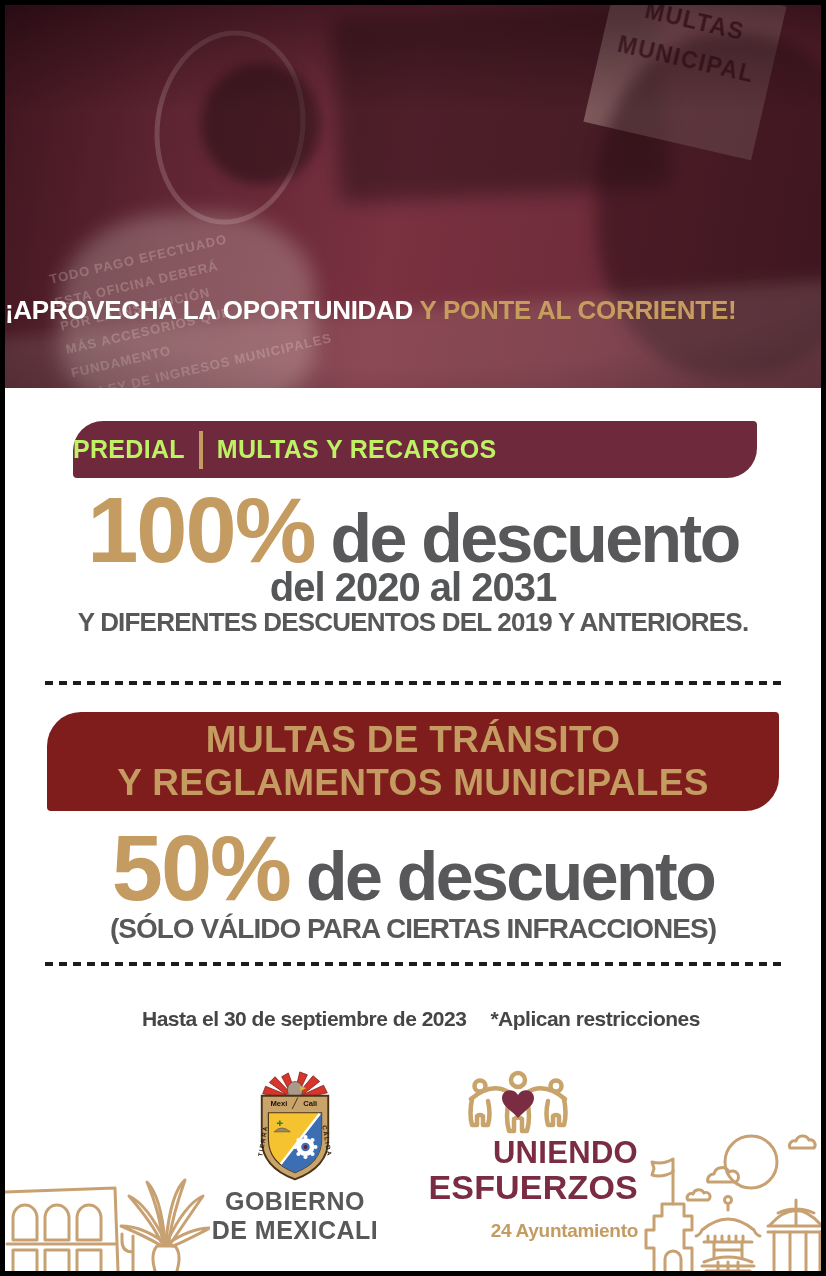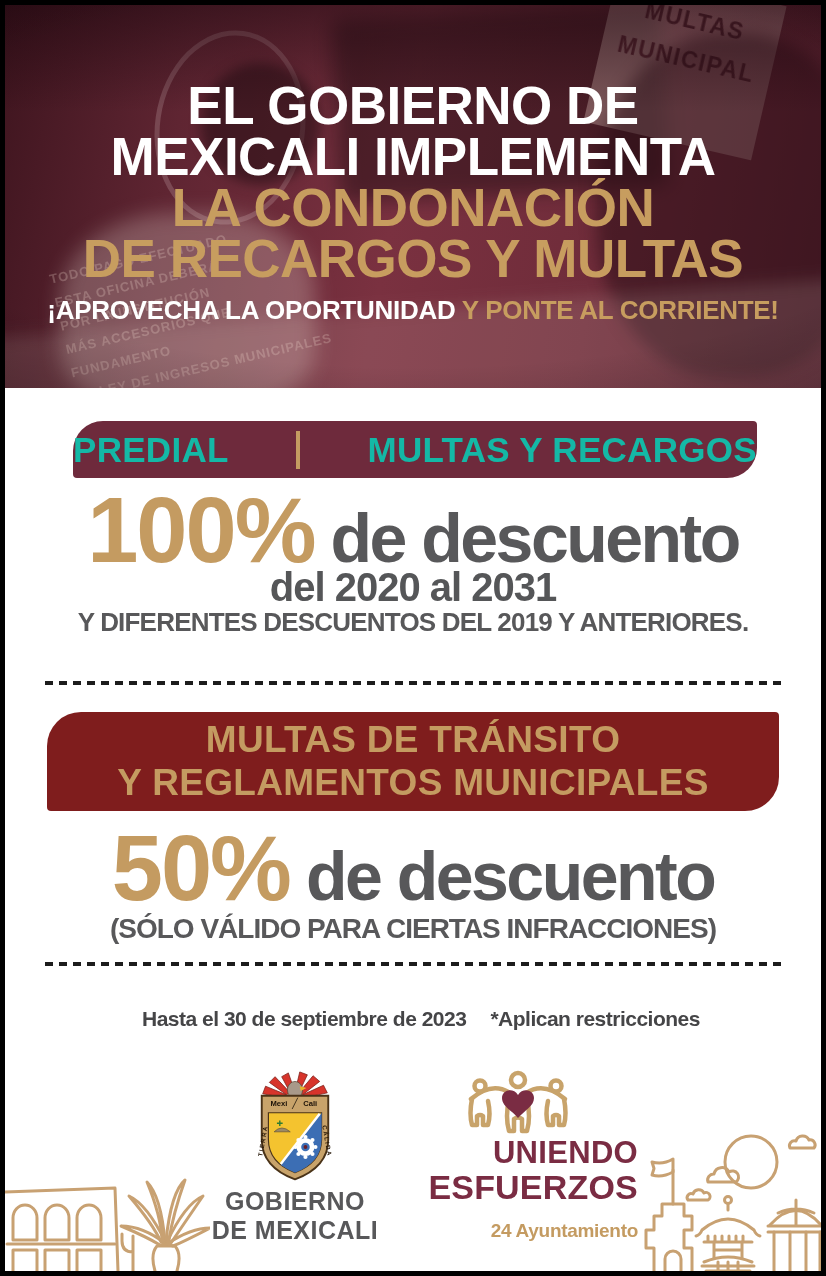--- a/index.html
+++ b/index.html
@@ -22,28 +22,28 @@
   .ph-desk { left: -30px; bottom: -45px; width: 900px; height: 125px; background: rgba(225,200,195,0.16); transform: rotate(-4deg); filter: blur(8px); }
   .ph-frags { left: 55px; top: 232px; transform: rotate(-13deg); color: rgba(238,216,206,0.26); font-weight: bold;
     font-size: 13px; letter-spacing: 1px; line-height: 1.85; text-transform: uppercase; }
   .ph-vignette { left: 0; top: 0; width: 816px; height: 383px;
     background: radial-gradient(120% 90% at 50% 45%, rgba(0,0,0,0) 55%, rgba(20,0,8,0.45) 100%),
                 linear-gradient(180deg, rgba(25,5,12,0.5) 0%, rgba(25,5,12,0) 28%); }
 
   .title { position: absolute; left: 0; top: 76px; width: 816px; text-align: center; z-index: 5;
     font-weight: bold; font-size: 53px; line-height: 0.96; letter-spacing: -0.5px; color: #ffffff; }
   .title .gold-line { color: #C79D5F; }
-  .tagline { position: absolute; left: 0; top: 290px; width: 816px; text-align: center; z-index: 5;
+  .tagline { position: absolute; left: 0; top: 290px; width: 816px; text-align: left; z-index: 5;
     font-weight: bold; font-size: 26px; letter-spacing: -0.3px; color: #ffffff; }
   .tagline .gold { color: #C79D5F; }
 
   
   .banner1 { position: absolute; left: 68px; top: 416px; width: 684px; height: 57px; background: #6E2A3C;
-    border-radius: 30px 4px 30px 4px; display: flex; align-items: center; justify-content: space-between; gap: 14px;
-    color: #14b8a6; font-weight: bold; font-size: 35px; letter-spacing: 0.3px; }
+    border-radius: 30px 4px 30px 4px; display: flex; align-items: center; justify-content: flex-start; gap: 14px;
+    color: #bef264; font-weight: bold; font-size: 25px; letter-spacing: 0.3px; }
   .banner-bar { width: 4px; height: 38px; background: #C49B61; }
 
   .discount-line { position: absolute; left: 0; width: 816px; display: flex; justify-content: center; align-items: baseline; gap: 16px; }
   .line100 { top: 484px; }
   .line50 { top: 822px; }
   .pct { font-size: 92px; font-weight: bold; color: #C49B61; letter-spacing: -2px; line-height: 0.9; }
   .pct-label { font-size: 68px; font-weight: bold; color: #58585A; letter-spacing: -2.5px; line-height: 0.9; }
 
   .years { position: absolute; left: 0; top: 560px; width: 816px; text-align: center;
     font-size: 40px; font-weight: bold; color: #555658; letter-spacing: -1px; }
@@ -97,26 +97,20 @@
       <div class="ph ph-frags">
         <div>TODO PAGO EFECTUADO</div>
         <div>ESTA OFICINA DEBERÁ</div>
         <div>POR LA INSTITUCIÓN</div>
         <div>MÁS ACCESORIOS QUE</div>
         <div>fundamento</div>
         <div>la Ley de Ingresos Municipales</div>
       </div>
       <div class="ph ph-vignette"></div>
 
-      <div class="title">
-        <div>EL GOBIERNO DE</div>
-        <div>MEXICALI IMPLEMENTA</div>
-        <div class="gold-line">LA CONDONACIÓN</div>
-        <div class="gold-line">DE RECARGOS Y MULTAS</div>
-      </div>
       <div class="tagline">
         <span>¡APROVECHA LA OPORTUNIDAD </span><span class="gold">Y PONTE AL CORRIENTE!</span>
       </div>
     </div>
 
     <div class="banner1">
       <span>PREDIAL</span>
       <span class="banner-bar"></span>
       <span>MULTAS Y RECARGOS</span>
     </div>

